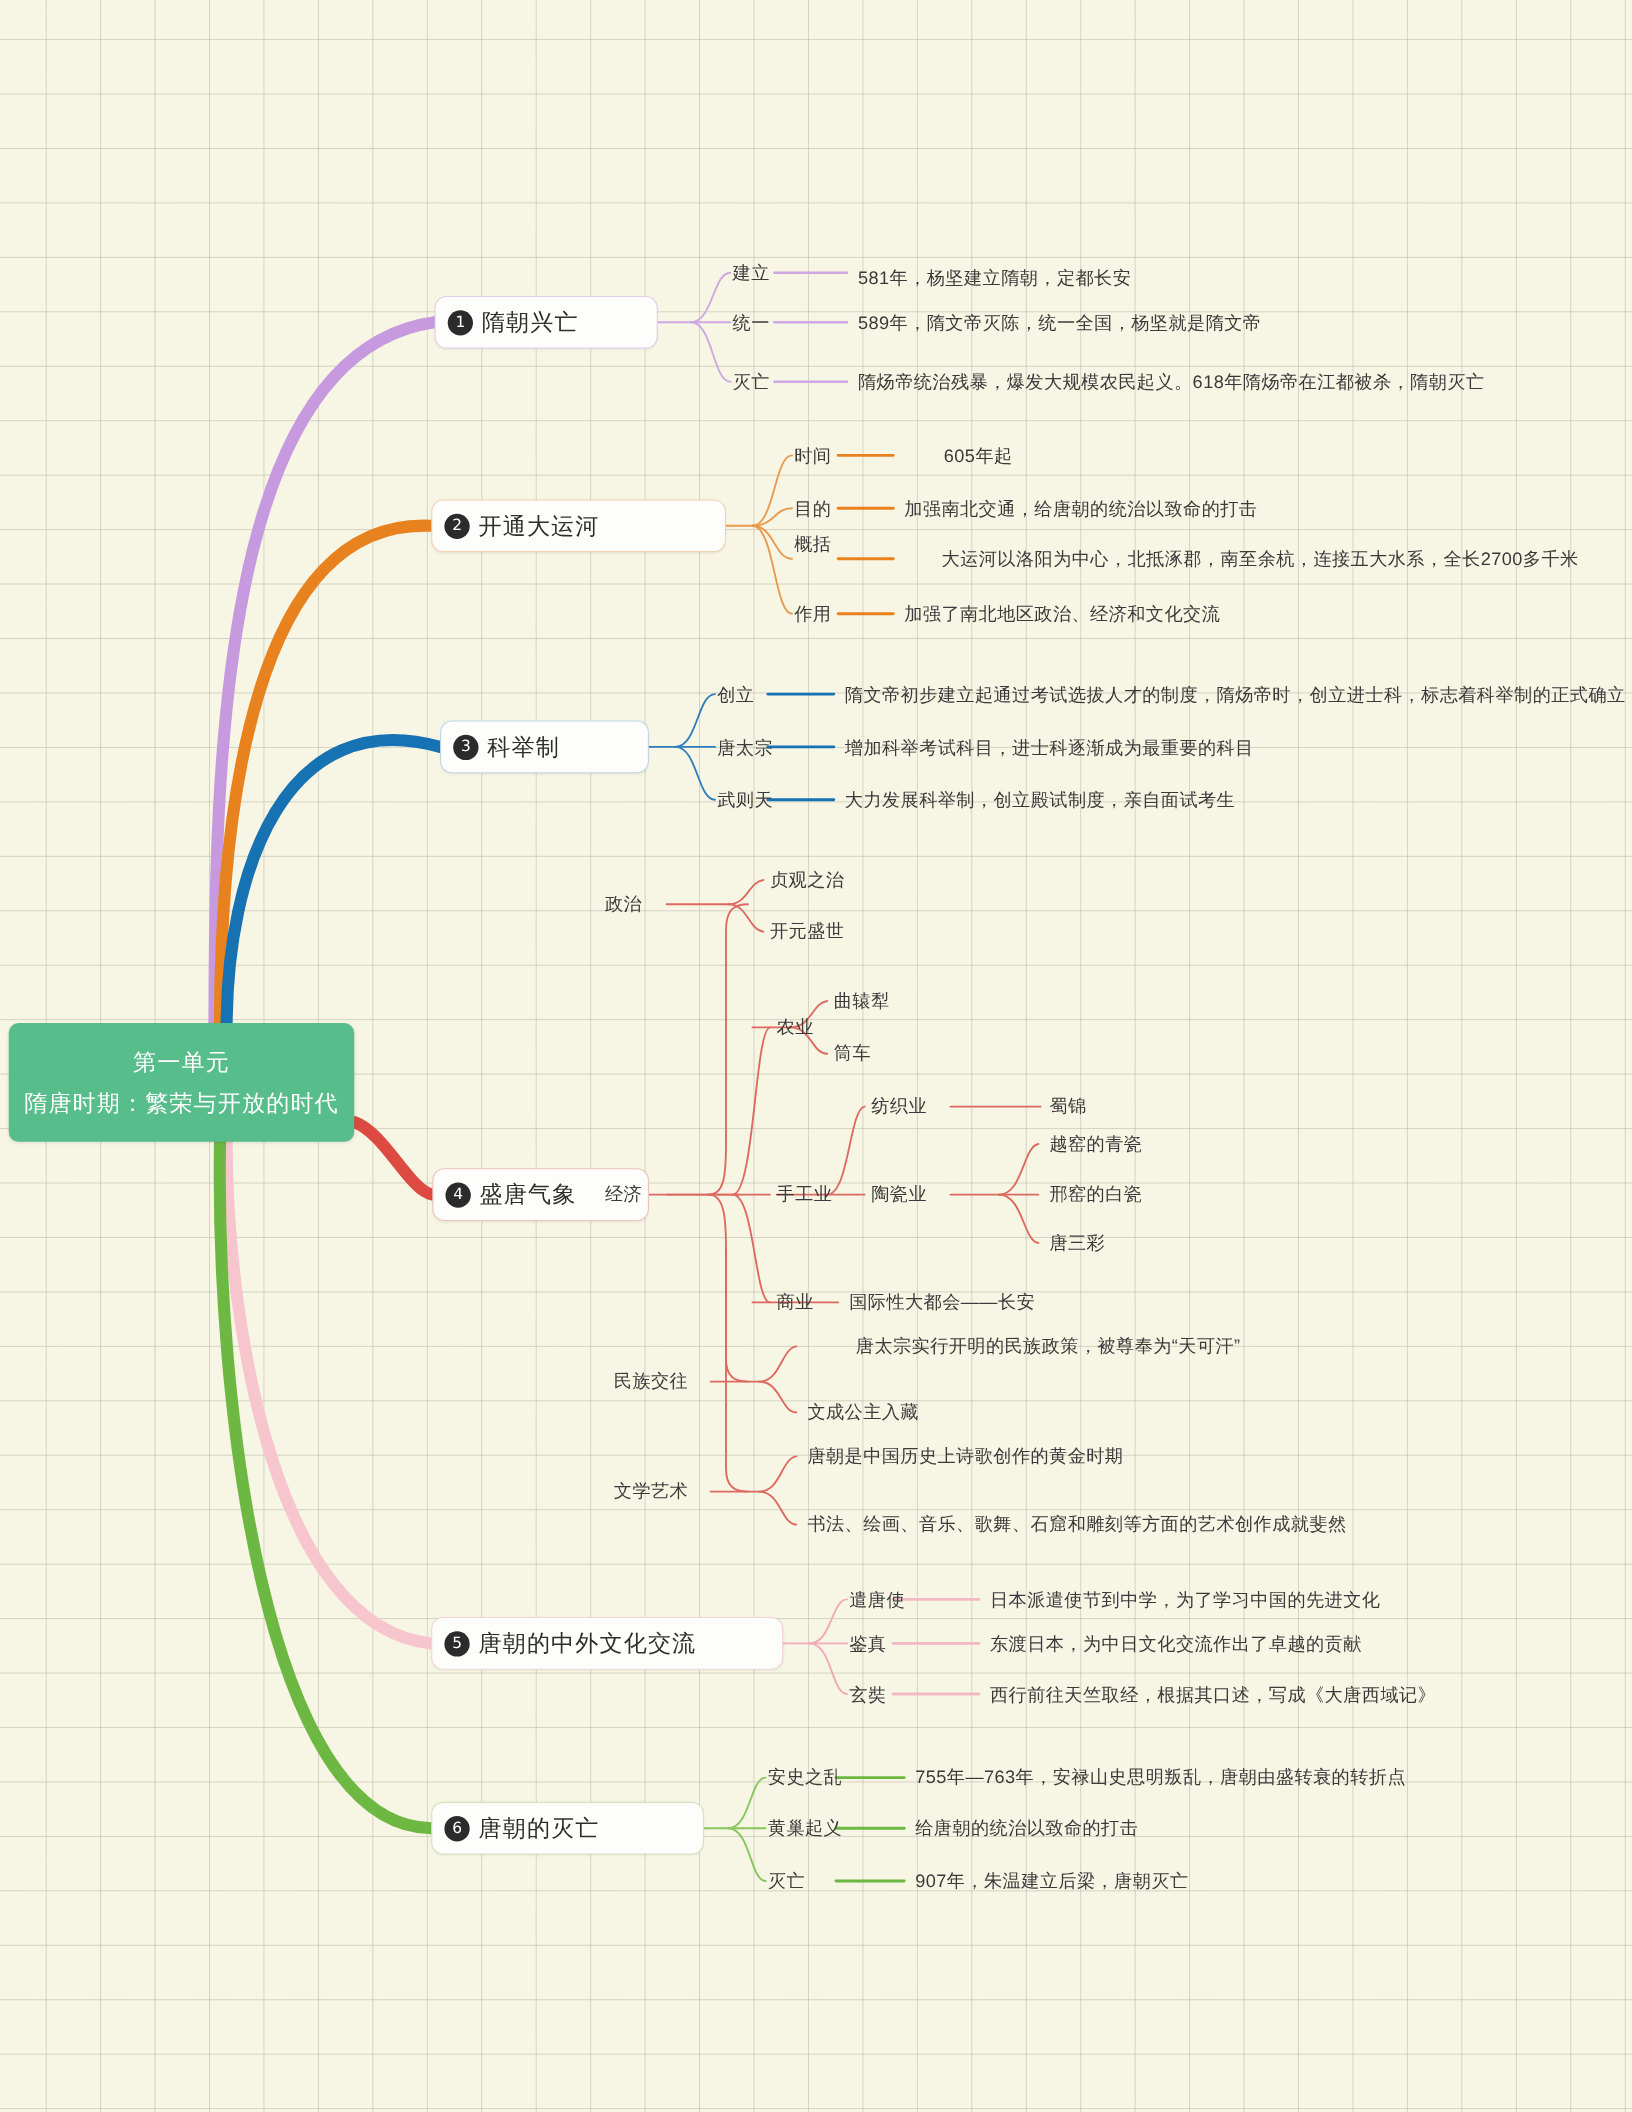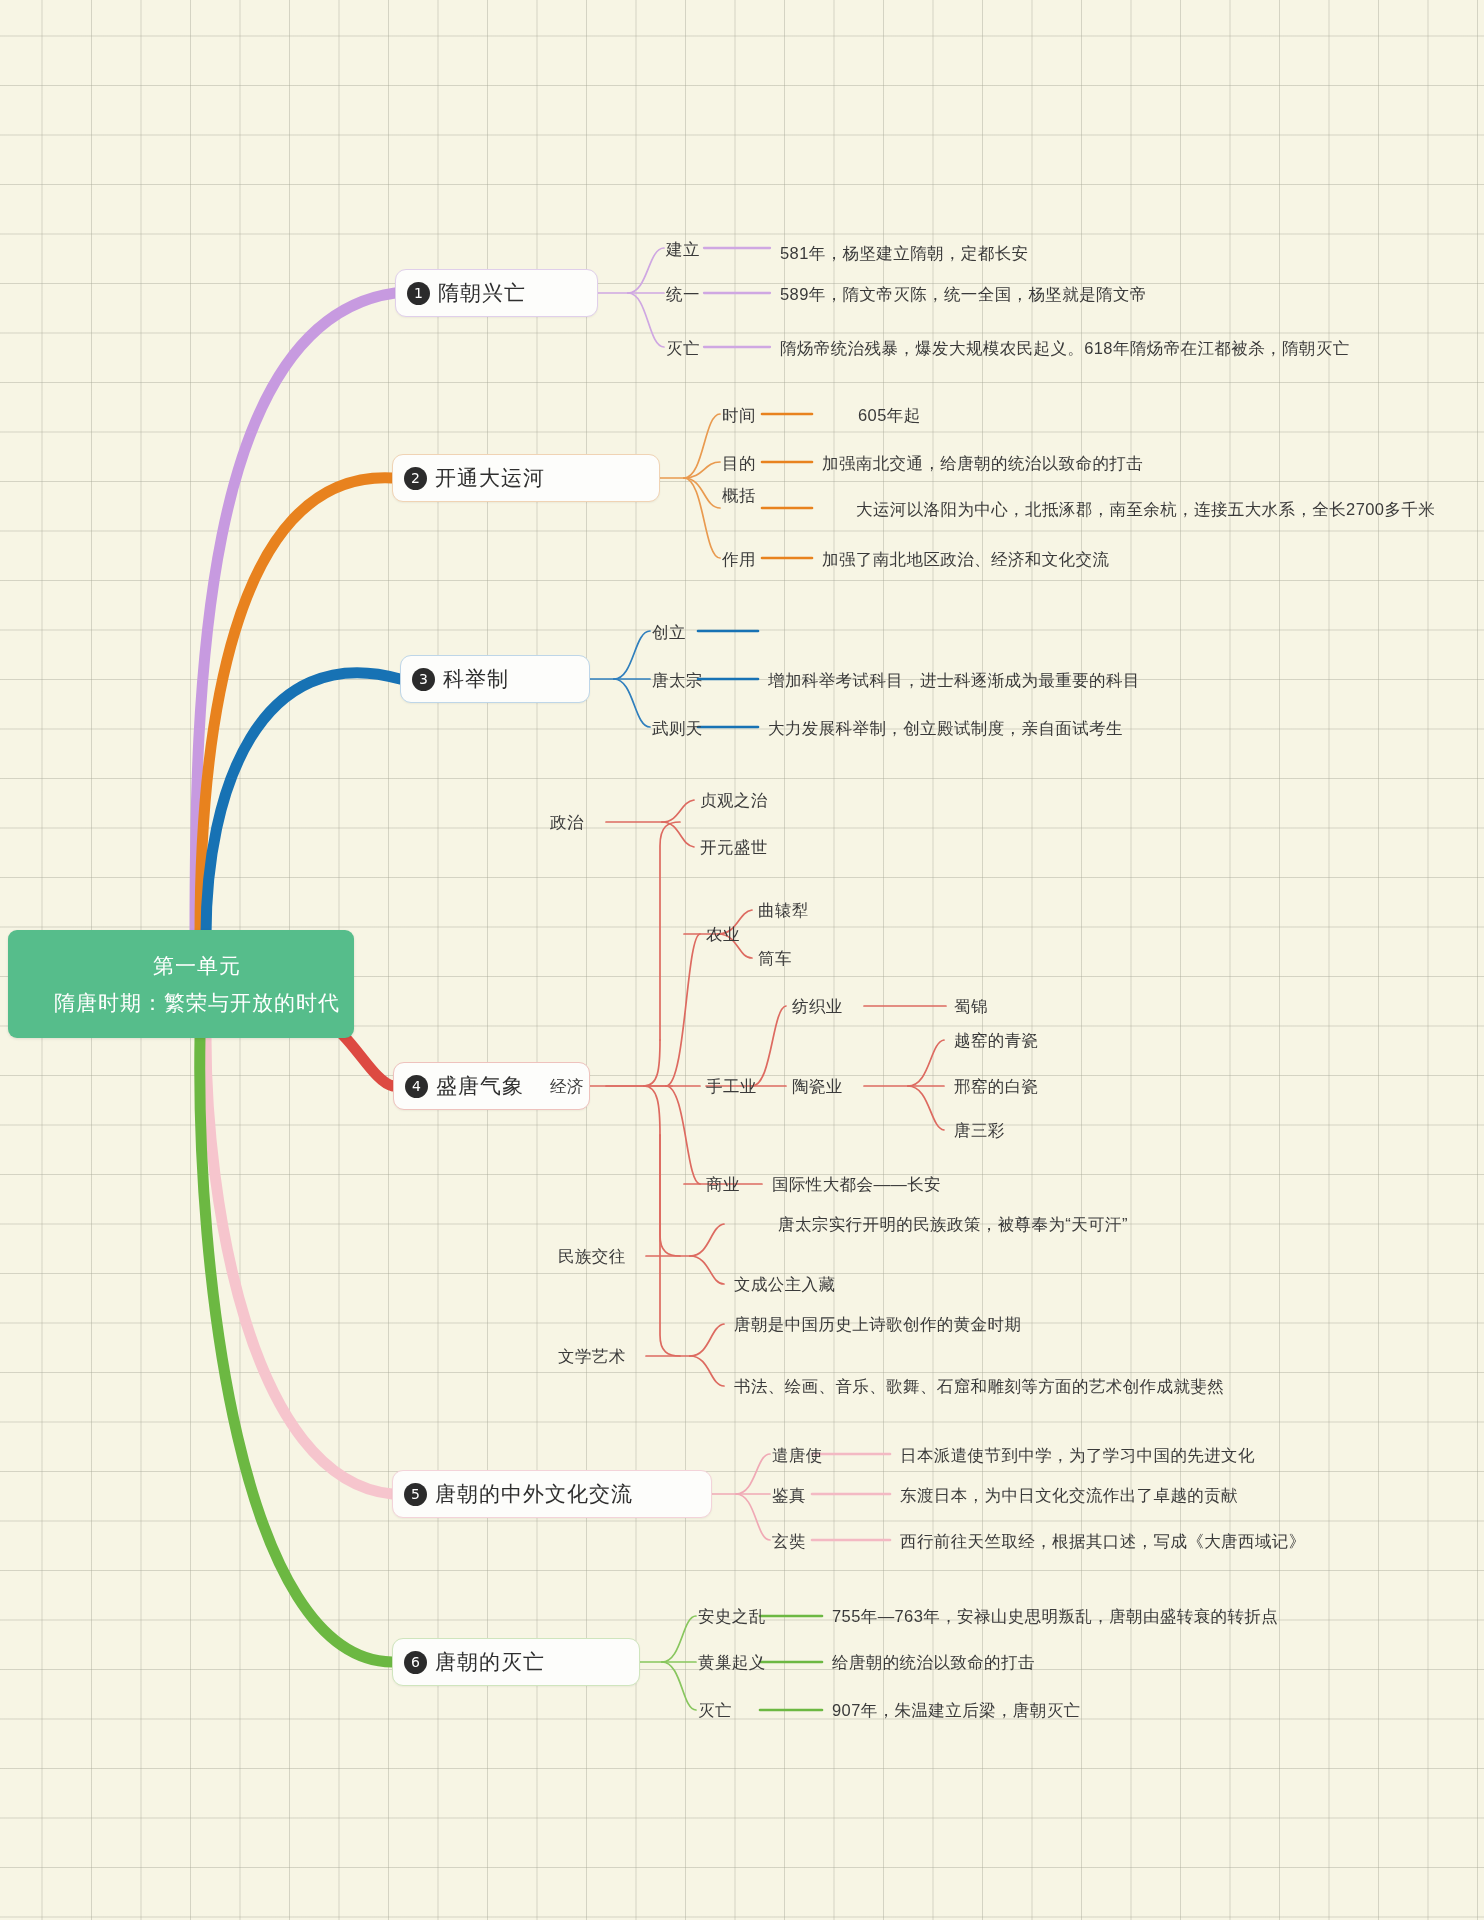--- a/index.html
+++ b/index.html
@@ -50,21 +50,20 @@
   #root{
     position:absolute;
     left:8px;top:930px;
     width:314px;height:108px;
     background:#56bd8b;
     border-radius:9px;
     display:flex;flex-direction:column;
     align-items:center;justify-content:center;
     color:#ffffff;
     box-shadow:0 1px 3px rgba(0,0,0,0.10);
-    padding-left:32px;
   }
   #root .l1{font-size:21px;letter-spacing:1px;margin-bottom:9px;}
   #root .l2{font-size:21px;letter-spacing:1px;}
 
   
   .lbl{
     position:absolute;
     font-size:16.5px;
     color:#3a3a3a;
     white-space:nowrap;
@@ -228,20 +227,21 @@
   <div class="lbl det" style="left:822px;top:499px;margin-left:34px;">大运河以洛阳为中心，北抵涿郡，南至余杭，连接五大水系，全长2700多千米</div>
   <div class="lbl det" style="left:822px;top:549px;">加强了南北地区政治、经济和文化交流</div>
 
   <div class="topic" style="left:400px;top:655px;width:190px;border-color:#bed6e8;">
     <span class="num">3</span>
     <span class="ttl">科举制</span>
   </div>
   <div class="lbl sub" style="left:652px;top:622px;">创立</div>
   <div class="lbl sub" style="left:652px;top:670px;">唐太宗</div>
   <div class="lbl sub" style="left:652px;top:718px;">武则天</div>
+  <div class="lbl det" style="left:768px;top:622px;">隋文帝初步建立起通过考试选拔人才的制度，隋炀帝时，创立进士科，标志着科举制的正式确立</div>
   <div class="lbl det" style="left:768px;top:670px;">增加科举考试科目，进士科逐渐成为最重要的科目</div>
   <div class="lbl det" style="left:768px;top:718px;">大力发展科举制，创立殿试制度，亲自面试考生</div>
 
   <div class="topic" style="left:393px;top:1062px;width:197px;border-color:#eec2bd;">
     <span class="num">4</span>
     <span class="ttl">盛唐气象</span>
   </div>
 
   <div class="lbl sub" style="left:550px;top:812px;">政治</div>
   <div class="lbl sub" style="left:550px;top:1076px;">经济</div>

